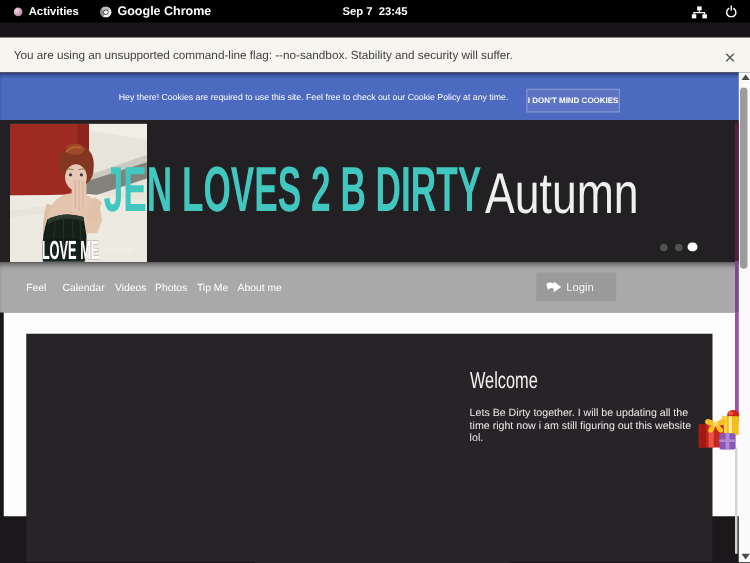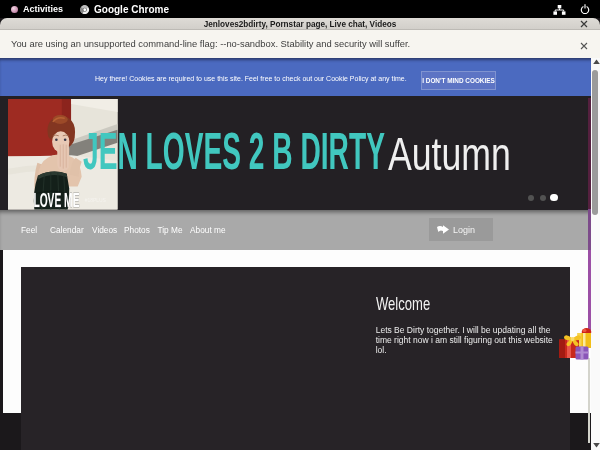--- a/index.html
+++ b/index.html
@@ -60,38 +60,33 @@
     <div class="abs" style="left:10.5px; top:5.5px; width:7.5px; height:7.5px; border-radius:50%; background:radial-gradient(circle at 35% 35%, #f4d7e6, #c387a8 70%, #8d5f7d);"></div>
     <div class="abs txt" style="left:23px; top:4px;">Activities</div>
     <svg class="abs" style="left:80px; top:4.5px;" width="9.5" height="9.5" viewBox="0 0 20 20">
       <circle cx="10" cy="10" r="9.3" fill="#efefef"></circle>
       <path d="M10 10 L17.5 5 A9.3 9.3 0 0 0 2 4 Z" fill="#bdbdbd"></path>
       <path d="M10 10 L2 4 A9.3 9.3 0 0 0 5 17.8 Z" fill="#8a8a8a"></path>
       <circle cx="10" cy="10" r="4.4" fill="#555"></circle>
       <circle cx="10" cy="10" r="3" fill="#fff"></circle>
     </svg>
     <div class="abs txt" style="left:94px; top:4px; font-size:10px;">Google Chrome</div>
+    <div class="abs txt" style="left:0; right:0; top:4px; text-align:center;">Sep 7&nbsp; 23:45</div>
     <svg class="abs" style="left:553px; top:4.5px;" width="13" height="10" viewBox="0 0 13 10">
       <rect x="4.7" y="0" width="3.6" height="3.4" fill="#fff"></rect>
       <rect x="0.4" y="6.4" width="3.6" height="3.4" fill="#fff"></rect>
       <rect x="8.9" y="6.4" width="3.6" height="3.4" fill="#fff"></rect>
       <path d="M6.5 3.4 V5 M2.2 6.4 V5 H10.7 V6.4" stroke="#fff" stroke-width="1" fill="none"></path>
     </svg>
     <svg class="abs" style="left:580px; top:4px;" width="10" height="10" viewBox="0 0 10 10">
       <path d="M3.4 2.6 A3.7 3.7 0 1 0 6.6 2.6" fill="none" stroke="#fff" stroke-width="1.15"></path>
       <line x1="5" y1="0.3" x2="5" y2="4.6" stroke="#fff" stroke-width="1.15"></line>
     </svg>
   </div>
 
-  <div id="titlebar" class="abs">
-    <div class="t">Jenloves2bdirty, Pornstar page, Live chat, Videos</div>
-    <svg class="abs" style="left:580px; top:2px;" width="8" height="8" viewBox="0 0 8 8">
-      <path d="M1 1 L7 7 M7 1 L1 7" stroke="#3a3a3a" stroke-width="1.2"></path>
-    </svg>
-  </div>
 
   <div id="infobar" class="abs"></div>
   <div class="abs" style="left:11px; top:37.8px; font-size:9.4px; color:#404040;">You are using an unsupported command-line flag: --no-sandbox. Stability and security will suffer.</div>
   <svg class="abs" style="left:580px; top:42px;" width="8" height="8" viewBox="0 0 8 8">
     <path d="M1 1 L7 7 M7 1 L1 7" stroke="#555" stroke-width="1.1"></path>
   </svg>
 
   <div id="viewport" class="abs">
     <div id="cookie" class="abs">
       <div class="t">Hey there! Cookies are required to use this site. Feel free to check out our Cookie Policy at any time.</div>

